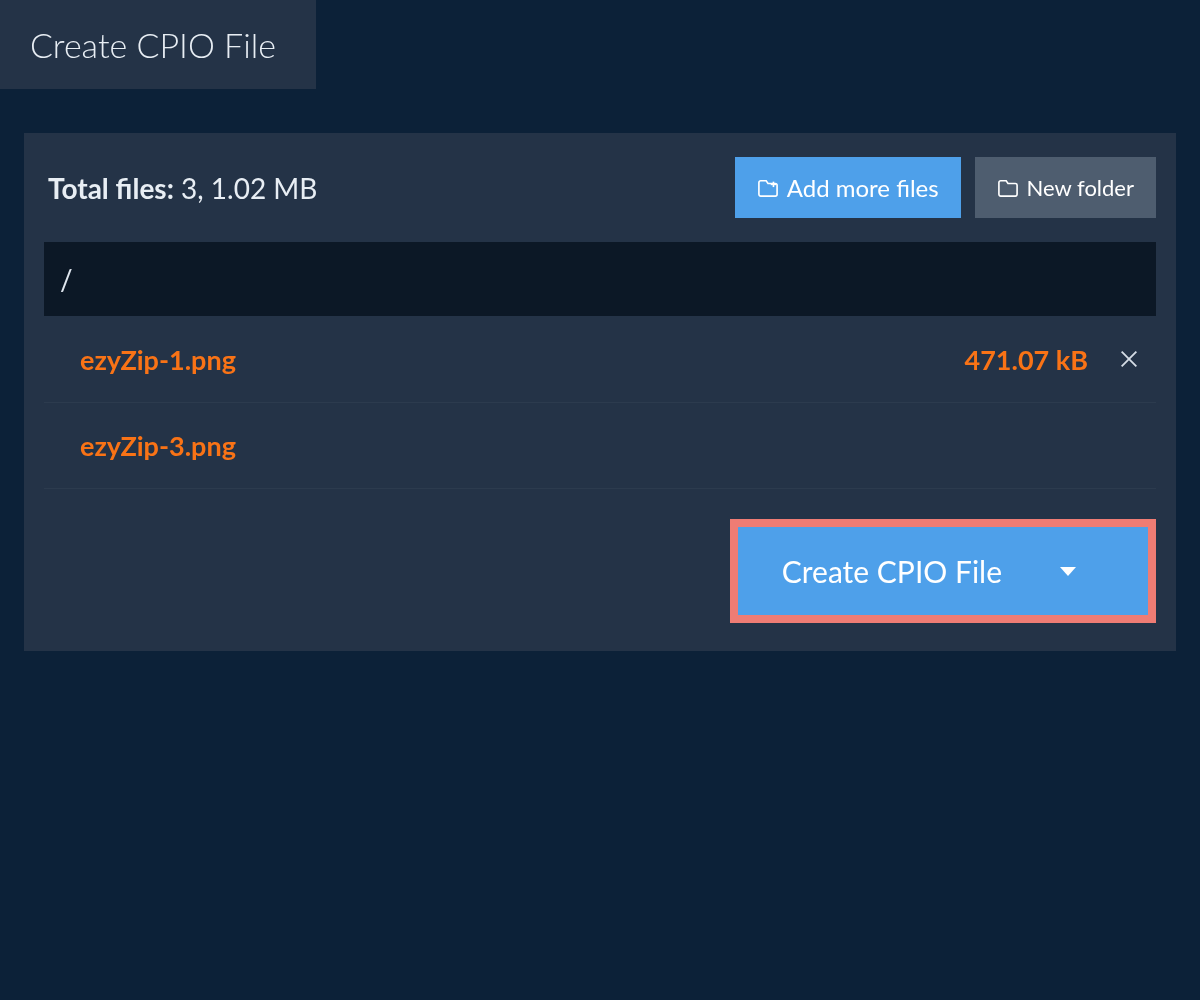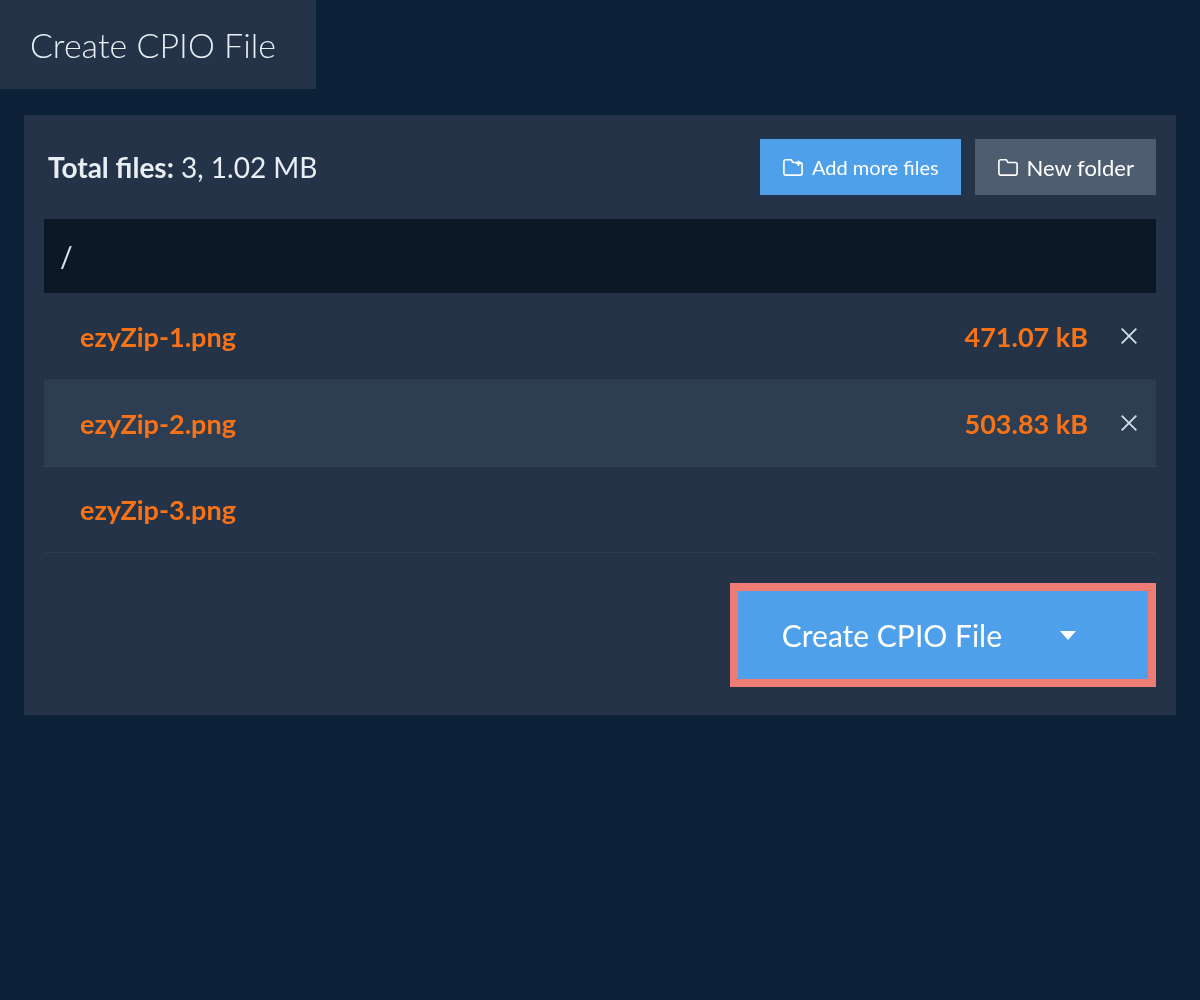--- a/index.html
+++ b/index.html
@@ -8,21 +8,21 @@
       box-sizing: border-box;
     }
     body {
       background: #0c2138;
       font-family: -apple-system, BlinkMacSystemFont, "Segoe UI", "Lato", sans-serif;
       width: 1200px;
       height: 1000px;
       overflow: hidden;
     }
     .panel {
-      margin: 26px 24px 0 24px;
+      margin: 44px 24px 0 24px;
       background: #243347;
     }
     .tab {
       display: inline-block;
       background: #243347;
       color: #e8eef4;
       font-size: 34px;
       font-weight: 300;
       padding: 24px 40px 24px 30px;
       position: relative;
@@ -54,21 +54,21 @@
       align-items: center;
       justify-content: center;
       gap: 8px;
       border: none;
       cursor: pointer;
       font-family: inherit;
     }
     .btn-add {
       background: #4ea0ea;
       color: #fff;
-      font-size: 20px;
+      font-size: 24px;
       padding: 16px 22px;
     }
     .btn-folder {
       background: #4e5d6f;
       color: #fff;
       font-size: 22px;
       padding: 4px 22px;
     }
     .icon {
       display: inline-flex;
@@ -198,32 +198,20 @@
         <span class="file-size">471.07 kB</span>
         <span class="close-x">
           <svg width="22" height="22" viewBox="0 0 24 24" fill="none" stroke="#d5dde6" stroke-width="2">
             <line x1="4" y1="4" x2="20" y2="20"></line>
             <line x1="20" y1="4" x2="4" y2="20"></line>
           </svg>
         </span>
       </div>
     </div>
 
-    <div class="file-row alt">
-      <span>ezyZip-2.png</span>
-      <div class="file-row-right">
-        <span class="file-size">503.83 kB</span>
-        <span class="close-x">
-          <svg width="22" height="22" viewBox="0 0 24 24" fill="none" stroke="#d5dde6" stroke-width="2">
-            <line x1="4" y1="4" x2="20" y2="20"></line>
-            <line x1="20" y1="4" x2="4" y2="20"></line>
-          </svg>
-        </span>
-      </div>
-    </div>
 
     <div class="file-row">
       <span>ezyZip-3.png</span>
     </div>
   </div>
 
   <div class="footer">
     <div class="create-wrapper">
       <button class="btn btn-create">
         <span>Create CPIO File</span>

